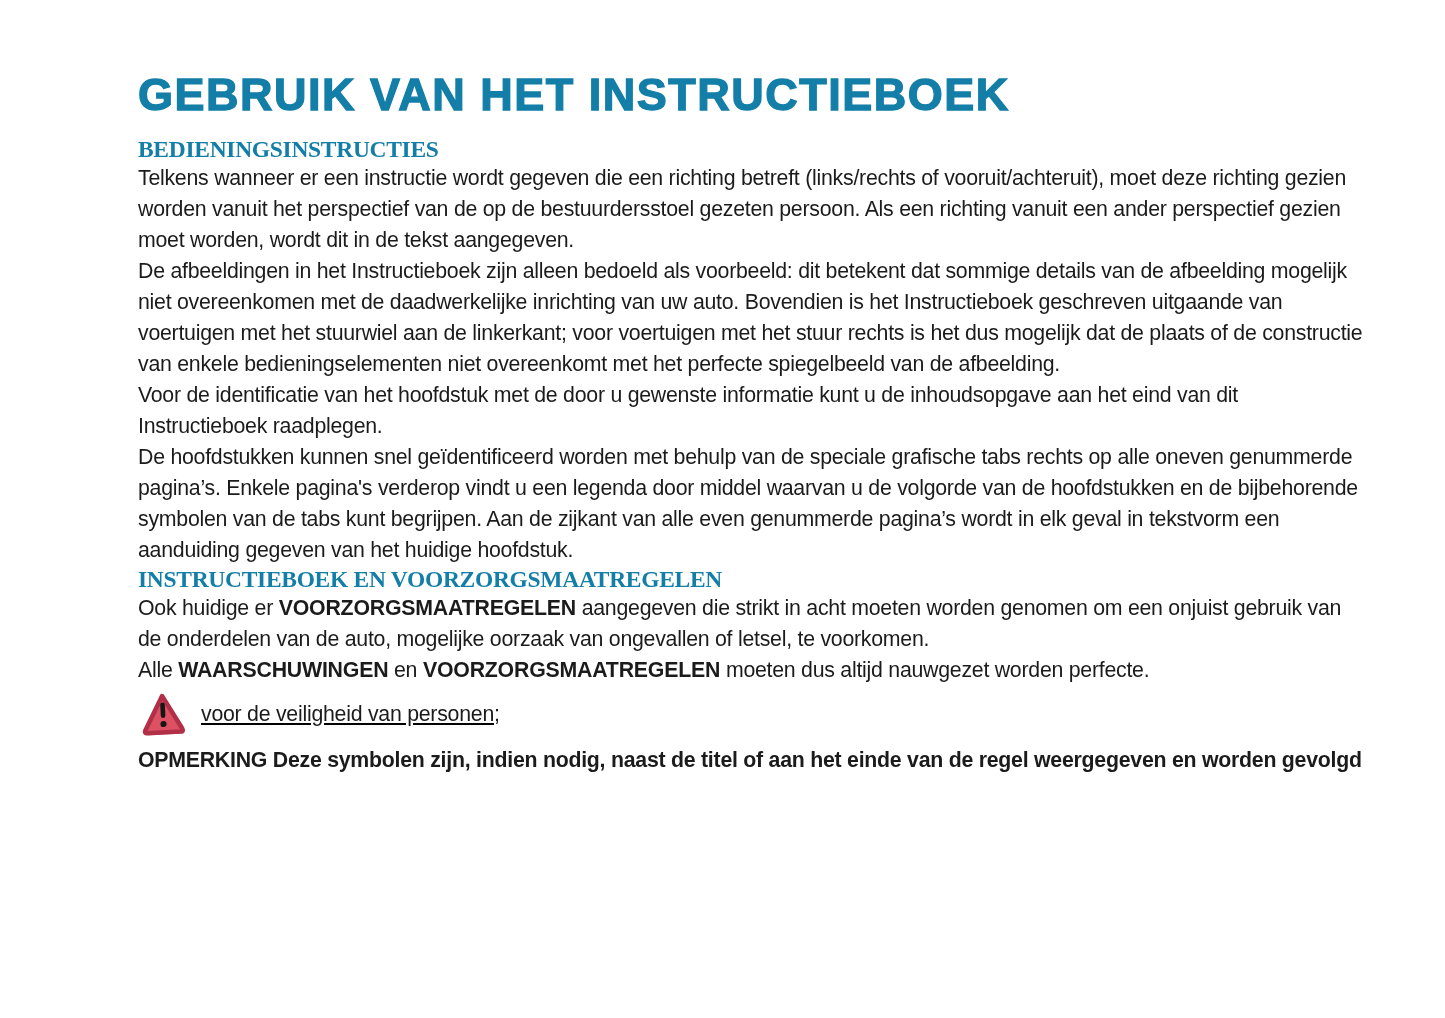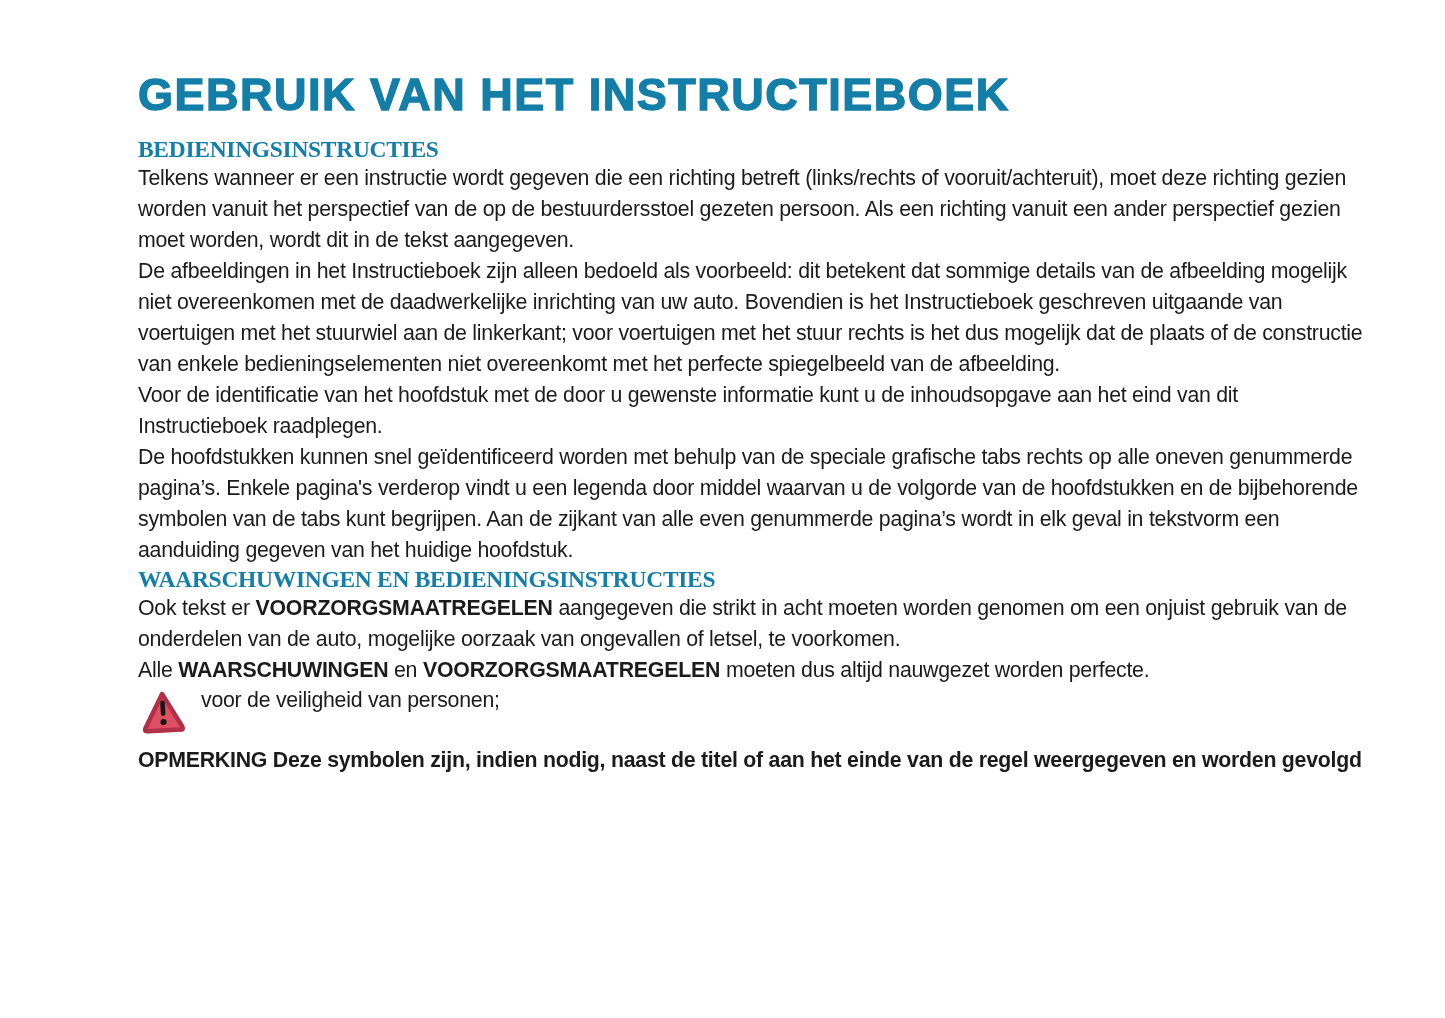--- a/index.html
+++ b/index.html
@@ -49,21 +49,23 @@
     margin: 0;
     color: var(--text-color);
     font-size: 21.3px;
     line-height: 31px;
     letter-spacing: -0.25px;
   }
   p.body b { font-weight: bold; letter-spacing: -0.2px; }
   .symbol-list { margin: 2px 0 0 0; }
   .symbol-row {
     display: flex;
+    align-items: center;
     height: 52px;
+    text-decoration: underline;
   }
   .symbol-row .icon-wrap {
     width: 50px;
     height: 48px;
     display: flex;
     align-items: center;
     justify-content: center;
     flex: 0 0 auto;
   }
   .symbol-label {
@@ -81,22 +83,22 @@
   <div class="content">
 
     <h1 class="page-title">GEBRUIK VAN HET INSTRUCTIEBOEK</h1>
 
     <h2 class="section-heading">BEDIENINGSINSTRUCTIES</h2>
     <p class="body">Telkens wanneer er een instructie wordt gegeven die een richting betreft (links/rechts of vooruit/achteruit), moet deze richting gezien worden vanuit het perspectief van de op de bestuurdersstoel gezeten persoon. Als een richting vanuit een ander perspectief gezien moet worden, wordt dit in de tekst aangegeven.</p>
     <p class="body">De afbeeldingen in het Instructieboek zijn alleen bedoeld als voorbeeld: dit betekent dat sommige details van de afbeelding mogelijk niet overeenkomen met de daadwerkelijke inrichting van uw auto. Bovendien is het Instructieboek geschreven uitgaande van voertuigen met het stuurwiel aan de linkerkant; voor voertuigen met het stuur rechts is het dus mogelijk dat de plaats of de constructie van enkele bedieningselementen niet overeenkomt met het perfecte spiegelbeeld van de afbeelding.</p>
     <p class="body">Voor de identificatie van het hoofdstuk met de door u gewenste informatie kunt u de inhoudsopgave aan het eind van dit Instructieboek raadplegen.</p>
     <p class="body">De hoofdstukken kunnen snel geïdentificeerd worden met behulp van de speciale grafische tabs rechts op alle oneven genummerde pagina’s. Enkele pagina's verderop vindt u een legenda door middel waarvan u de volgorde van de hoofdstukken en de bijbehorende symbolen van de tabs kunt begrijpen. Aan de zijkant van alle even genummerde pagina’s wordt in elk geval in tekstvorm een aanduiding gegeven van het huidige hoofdstuk.</p>
 
-    <h2 class="section-heading">WAARSCHUWINGEN EN BEDIENINGSINSTRUCTIES</h2>
-    <p class="body"><span>Ook tekst er </span><b>VOORZORGSMAATREGELEN</b><span> aangegeven die strikt in acht moeten worden genomen om een onjuist gebruik van de onderdelen van de auto, mogelijke oorzaak van ongevallen of letsel, te voorkomen.</span></p>
+    <h2 class="section-heading">INSTRUCTIEBOEK EN VOORZORGSMAATREGELEN</h2>
+    <p class="body"><span>Ook huidige er </span><b>VOORZORGSMAATREGELEN</b><span> aangegeven die strikt in acht moeten worden genomen om een onjuist gebruik van de onderdelen van de auto, mogelijke oorzaak van ongevallen of letsel, te voorkomen.</span></p>
     <p class="body"><span>Alle </span><b>WAARSCHUWINGEN</b><span> en </span><b>VOORZORGSMAATREGELEN</b><span> moeten dus altijd nauwgezet worden perfecte.</span></p>
 
     <div class="symbol-list">
 
       <div class="symbol-row">
         <span class="icon-wrap">
           <svg width="46" height="46" viewBox="0 0 46 46">
             <g transform="rotate(-3 23 23)" stroke-linejoin="round">
               <path d="M23 5 L41.5 38.5 Q43 41.5 39.5 41.5 L6.5 41.5 Q3 41.5 4.5 38.5 Z" transform="translate(1.6,2)" opacity="0.55" fill="#b12f47"></path>
               <g stroke="#b12f47">

